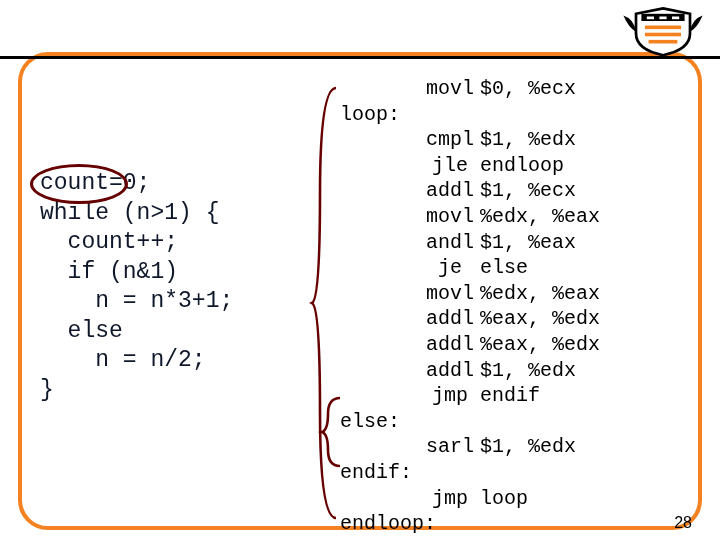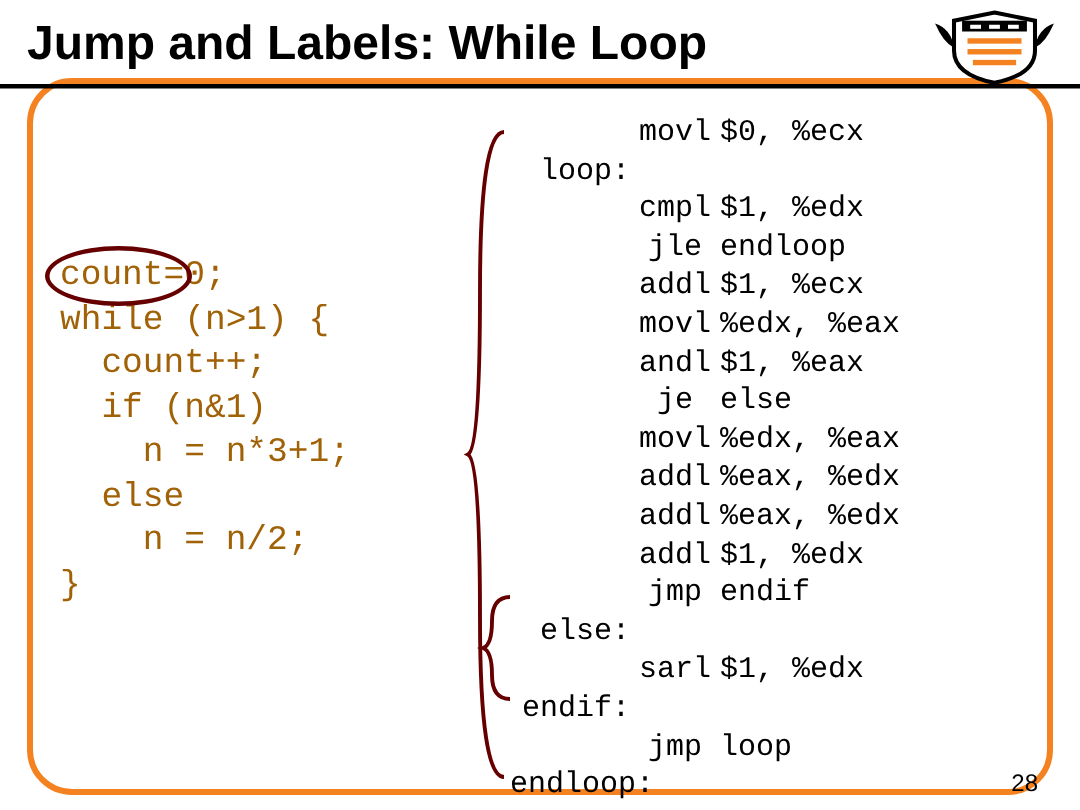--- a/index.html
+++ b/index.html
@@ -61,21 +61,21 @@
     bottom: 30px;
     z-index: 3;
   }
   .ccode {
     position: absolute;
     left: 0;
     top: 60px;
     font-family: "Courier New", monospace;
     font-size: 23px;
     line-height: 1.28;
-    color: #a16207;
+    color: #0f172a;
     white-space: pre;
   }
   .circleKw {
     position: absolute;
     border: 3px solid #600;
     border-radius: 50% / 50%;
     z-index: 5;
     pointer-events: none;
   }
   .asm {
@@ -84,21 +84,21 @@
     top: -4px;
     font-family: "Courier New", monospace;
     font-size: 20px;
     line-height: 1.28;
     white-space: pre;
     color: #000;
   }
   .asm .lbl {
     display: inline-block;
     width: 80px;
-    text-align: right;
+    text-align: left;
   }
   .asm .op {
     display: inline-block;
     width: 60px;
     text-align: center;
   }
   .asm .args {
     display: inline-block;
     text-align: left;
   }
@@ -111,21 +111,20 @@
     font-size: 16px;
     color: #000;
     z-index: 5;
     text-align: right;
   }
 </style>
 </head>
 <body>
 
 <div class="slide">
-  <div class="title">Jump and Labels: While Loop</div>
   <div class="title-underline"></div>
 
   <div class="crest">
     <svg viewBox="0 0 100 60">
       <g>
         <path d="M50 6 L80 12 L80 34 Q80 52 50 58 Q20 52 20 34 L20 12 Z" fill="#fff" stroke="#000" stroke-width="3"></path>
         <rect x="26" y="12" width="48" height="8" fill="#000"></rect>
         <rect x="32" y="15" width="8" height="3" fill="#fff"></rect>
         <rect x="46" y="15" width="8" height="3" fill="#fff"></rect>
         <rect x="60" y="15" width="8" height="3" fill="#fff"></rect>

